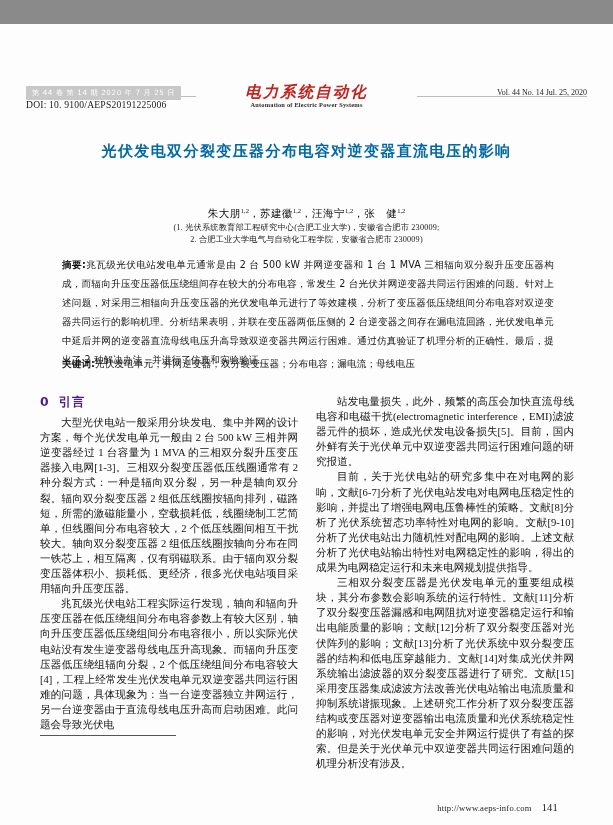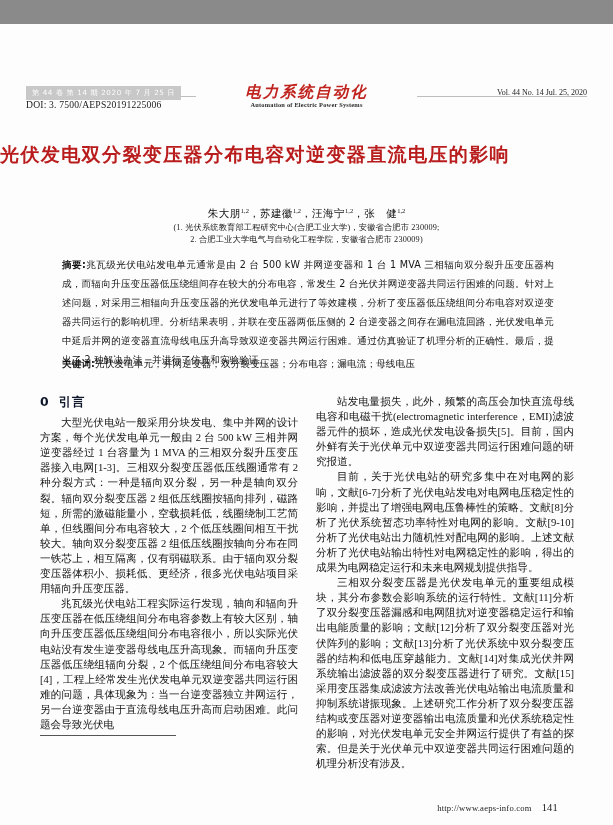--- a/index.html
+++ b/index.html
@@ -99,24 +99,25 @@
   }
   .rule-left  { left: 0px;   width: 170px; }
   .rule-right { right: 0px;  width: 170px; }
 
   
   .title {
     position: absolute;
     left: 0;
     top: 118px;
     width: 613px;
-    font-size: 19px;
+    text-align: center;
+    font-size: 15px;
     font-weight: bold;
     letter-spacing: 1.4px;
-    color: #b91c1c;
+    color: #0369a1;
     font-family: "DejaVu Sans", "Liberation Sans", sans-serif;
   }
   .authors {
     position: absolute;
     left: 0;
     top: 182px;
     width: 613px;
     text-align: center;
     font-size: 10.5px;
     color: #111;
@@ -178,21 +179,21 @@
   }
   .col-left  { left: 40px; }
   .col-right { left: 316px; }
 
   .sec-head {
     font-family: "DejaVu Sans", "Liberation Sans", sans-serif;
     font-size: 12.4px;
     font-weight: bold;
     letter-spacing: 1px;
     margin: 0 0 6px 0;
-    color: #0f172a;
+    color: #4c1d95;
   }
   .sec-head .num { margin-right: 9px; }
   .para {
     margin: 0;
     text-indent: 21px;
   }
 
   
   .fn-rule {
     position: absolute;
@@ -258,21 +259,21 @@
 
 <div class="page">
   <div class="sheet">
 
     <div class="masthead">
       <div class="rule-left"></div>
       <div class="rule-right"></div>
 
       <div class="issue-bar">第 44 卷  第 14 期  2020 年 7 月 25 日</div>
 
-      <div class="doi">DOI: 3. 7500/AEPS20191225006</div>
+      <div class="doi">DOI: 10. 9100/AEPS20191225006</div>
 
       <div class="journal-cn">电力系统自动化</div>
 
       <div class="journal-en">Automation of Electric Power Systems</div>
 
       <div class="vol-en">Vol. 44 No. 14 Jul. 25, 2020</div>
     </div>
 
     <div class="title">光伏发电双分裂变压器分布电容对逆变器直流电压的影响</div>
 

